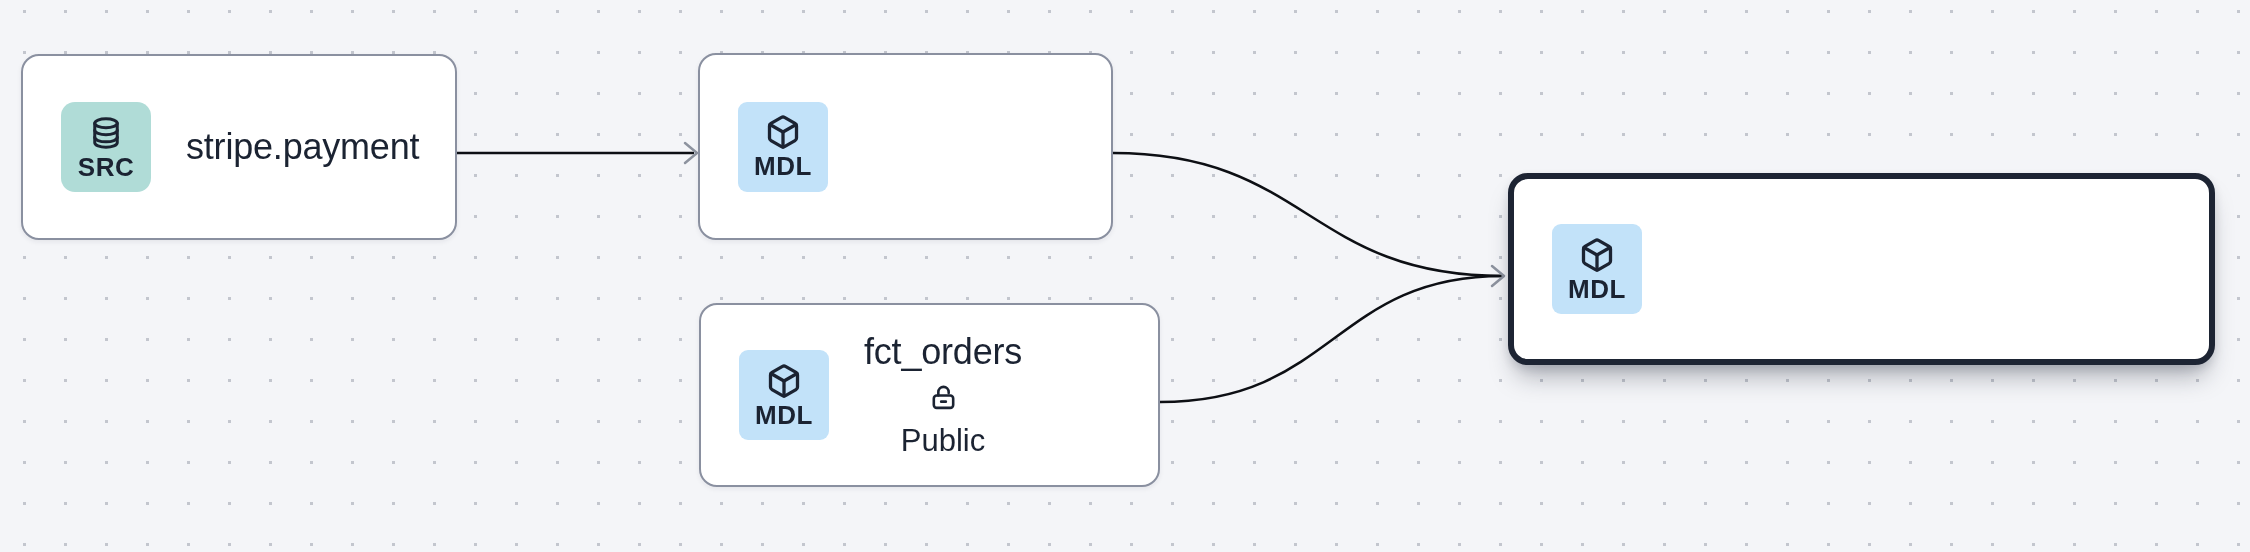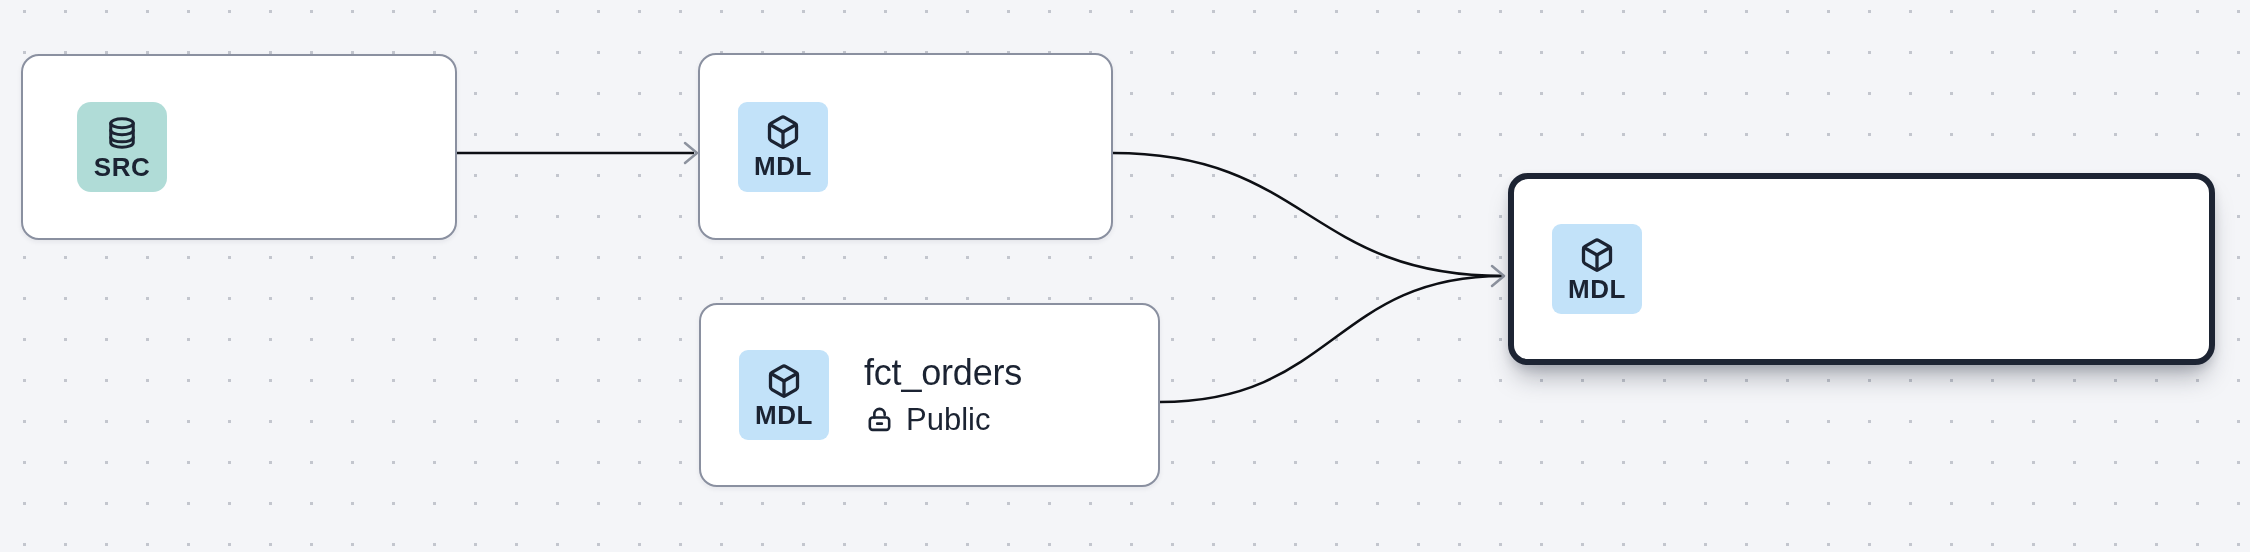--- a/index.html
+++ b/index.html
@@ -56,41 +56,42 @@
     box-shadow: 0 18px 26px -8px rgba(25,32,50,0.35), 0 4px 10px rgba(25,32,50,0.12);
   }
   .badge {
     flex: 0 0 auto;
     width: 90px; height: 90px;
     border-radius: 14px;
     display: flex; flex-direction: column;
     align-items: center; justify-content: center;
     gap: 3px;
   }
-  .badge--src { background: var(--src-badge-bg, #b0dcd7); margin-left: 16px; }
+  .badge--src { background: var(--src-badge-bg, #b0dcd7); }
   .badge--mdl { background: var(--mdl-badge-bg, #c2e2f9); border-radius: 9px; }
   .badge svg { display: block; }
   .badge-label {
     font-size: 26px;
     font-weight: 700;
     letter-spacing: 0.5px;
     line-height: 1;
   }
   .node-text { display: flex; flex-direction: column; gap: 10px; min-width: 0; }
   .node-title {
     font-size: 36px;
     letter-spacing: -0.2px;
     line-height: 1.1;
     white-space: nowrap;
   }
   .node-subtitle {
     display: flex; align-items: center; gap: 11px;
     font-size: 31px;
     line-height: 1.1;
     white-space: nowrap;
+    flex-direction: column;
   }
   .icon svg { display: block; }
 </style>
 </head>
 <body>
 
 <div class="canvas">
 
   <svg class="edges-layer" width="2250" height="552" viewBox="0 0 2250 552" xmlns="http://www.w3.org/2000/svg">
     <path class="edge" d="M457,153 L694,153"></path>
@@ -104,20 +105,23 @@
     <div class="badge badge--src">
       <span class="icon">
         <svg width="36" height="36" viewBox="0 0 24 24" fill="none" stroke="currentColor" stroke-width="2" stroke-linecap="round" stroke-linejoin="round">
           <ellipse cx="12" cy="5.5" rx="7.5" ry="3"></ellipse>
           <path d="M4.5 5.5v13a7.5 3 0 0 0 15 0v-13"></path>
           <path d="M4.5 10.2a7.5 3 0 0 0 15 0"></path>
           <path d="M4.5 14.9a7.5 3 0 0 0 15 0"></path>
         </svg>
       </span>
       <span class="badge-label">SRC</span>
+    </div>
+    <div class="node-text">
+      <span class="node-title">stripe.payment</span>
     </div>
   </div>
 
   <div class="node node--stg-payments">
     <div class="badge badge--mdl">
       <span class="icon">
         <svg width="36" height="36" viewBox="0 0 24 24" fill="none" stroke="currentColor" stroke-width="2.2" stroke-linecap="round" stroke-linejoin="round">
           <path d="M21 8a2 2 0 0 0-1-1.73l-7-4a2 2 0 0 0-2 0l-7 4A2 2 0 0 0 3 8v8a2 2 0 0 0 1 1.73l7 4a2 2 0 0 0 2 0l7-4A2 2 0 0 0 21 16Z"></path>
           <path d="m3.3 7 8.7 5 8.7-5"></path>
           <path d="M12 22V12"></path>

